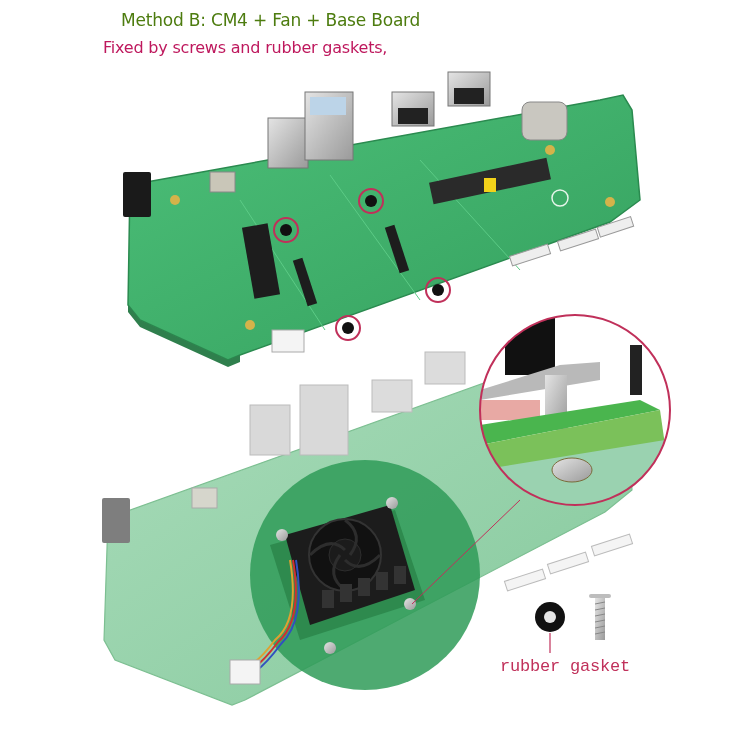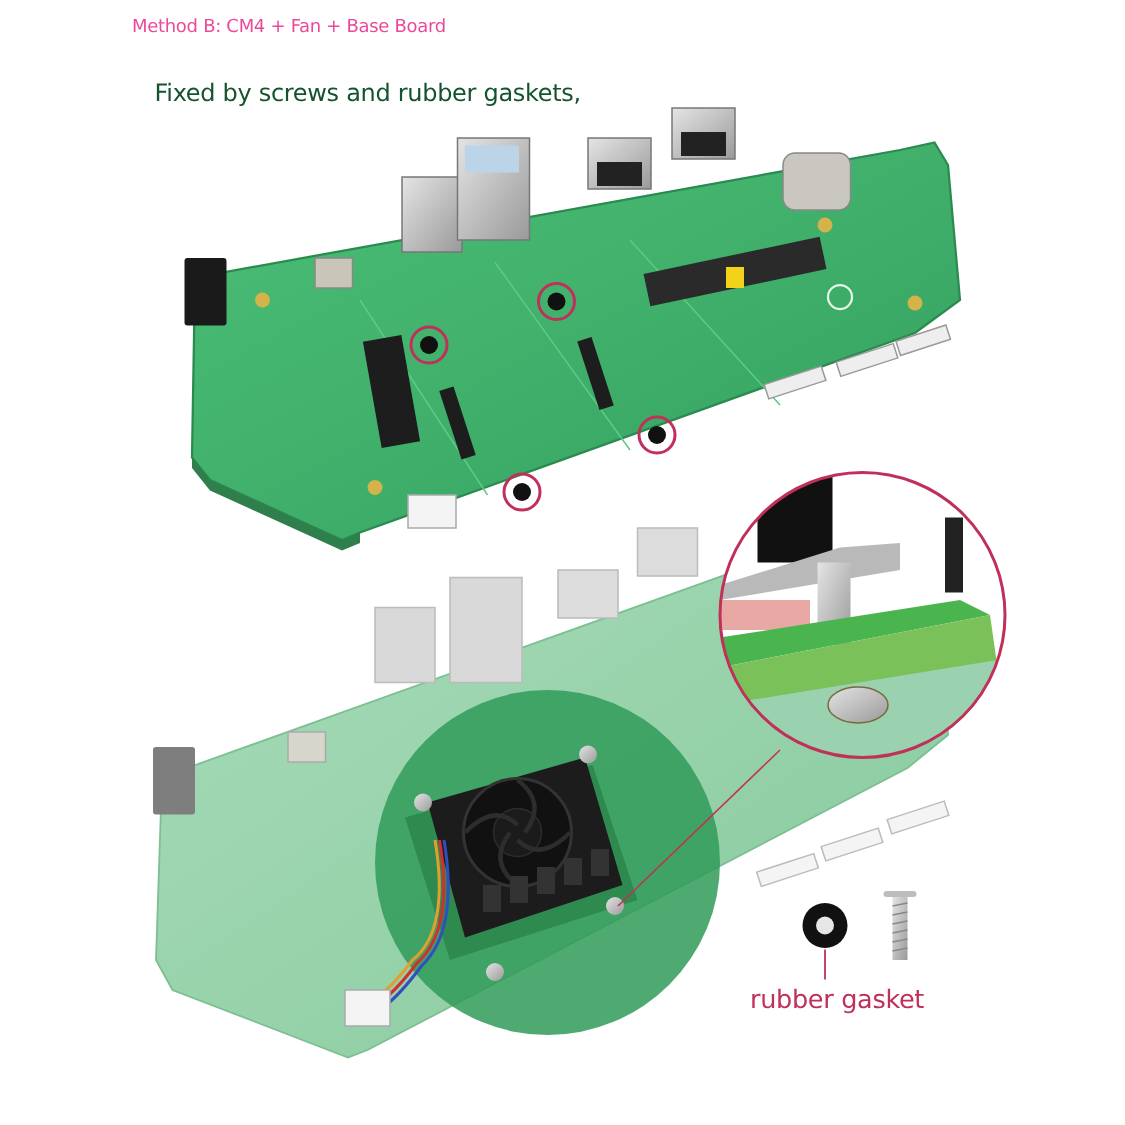--- a/index.html
+++ b/index.html
@@ -1,21 +1,21 @@
 <!DOCTYPE html>
 <html><head>
 <meta charset="utf-8">
 <style>
   html, body { margin:0; padding:0; background:#ffffff; }
   body { width:750px; height:750px; position:relative; overflow:hidden;
          font-family:"DejaVu Sans", "Liberation Sans", sans-serif; }
-  .title { position:absolute; left:88px; top:10px; font-size:12px; color:#ec4899; letter-spacing:-0.2px; }
-  .subtitle { position:absolute; left:103px; top:47px; font-size:16px; line-height:29px; color:#14532d; width:320px; letter-spacing:-0.2px;}
+  .title { position:absolute; left:121px; top:10px; font-size:17px; color:#4d7c0f; letter-spacing:-0.2px; }
+  .subtitle { position:absolute; left:103px; top:33px; font-size:16px; line-height:29px; color:#be185d; width:320px; letter-spacing:-0.2px;}
   .stage { position:absolute; left:0; top:0; width:750px; height:750px; }
-  .caption { position:absolute; left:500px; top:657px; font-size:17px; color:#c0305a; letter-spacing:-0.2px; }
+  .caption { position:absolute; left:500px; top:657px; font-size:17px; color:#c0305a; letter-spacing:-0.2px;font-family:Liberation Mono, monospace; }
 </style>
 </head>
 <body>
 
 <div class="title">Method B: CM4 + Fan + Base Board</div>
 <div class="subtitle">
   <div>Fixed by screws and rubber gaskets,</div>
 </div>
 
 <svg class="stage" viewBox="0 0 750 750" xmlns="http://www.w3.org/2000/svg">

